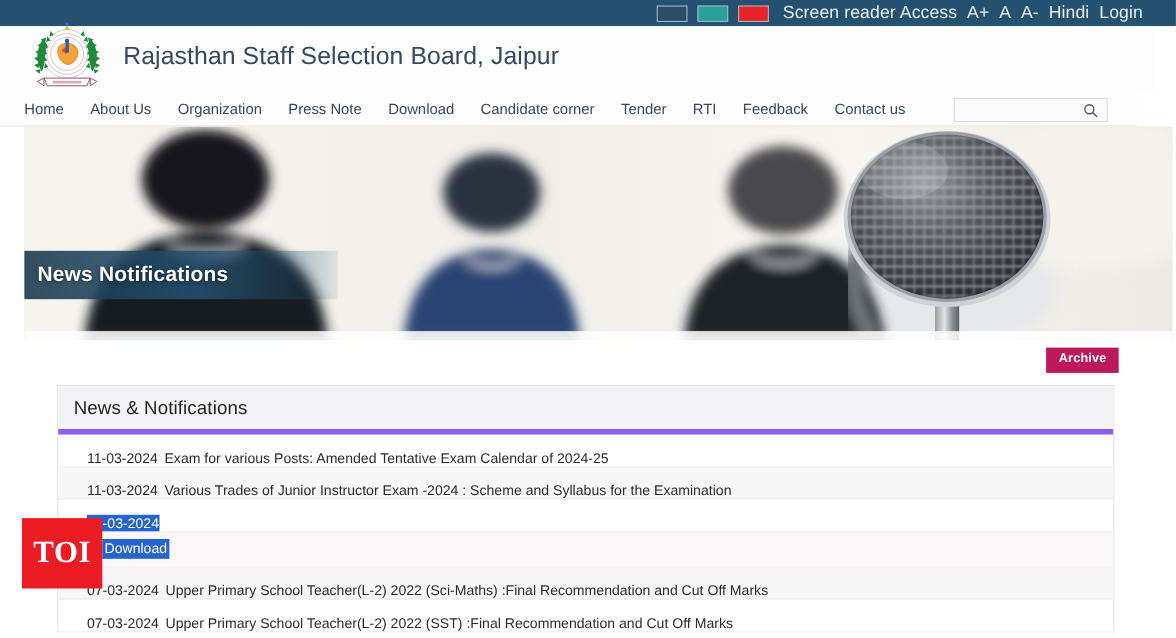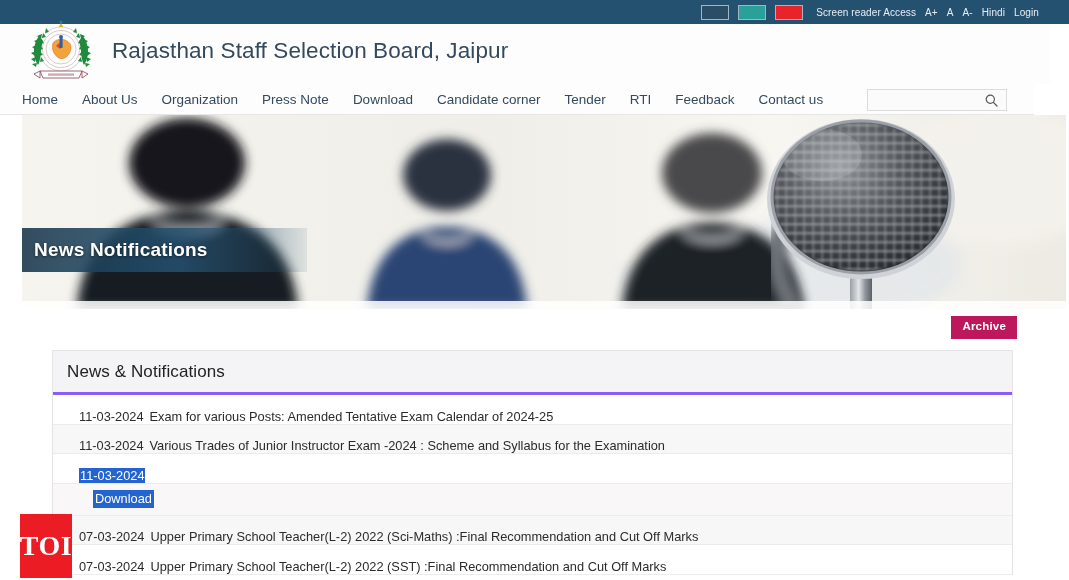--- a/index.html
+++ b/index.html
@@ -32,21 +32,21 @@
   .swatch {
     width: 28px; height: 15px;
     border: 1px solid #9fb6c6;
     display: inline-block;
   }
   .swatch.dark  { background: #2c4d66; }
   .swatch.teal  { background: #2aa198; }
   .swatch.red   { background: #e8232a; }
   .top-link {
     color: #e8eef3;
-    font-size: 10px;
+    font-size: 16px;
     letter-spacing: .1px;
     white-space: nowrap;
     text-decoration: none;
     cursor: pointer;
   }
   .top-link.sra { margin-left: 4px; }
 
   
   .masthead {
     position: absolute; left: 0; top: 24px;
@@ -161,21 +161,21 @@
   .panel {
     position: absolute; left: 52px; top: 350px;
     width: 961px;
     border: 1px solid #e4e4e4;
     border-bottom: 0;
     background: #ffffff;
   }
   .panel-head {
     height: 44px;
     background: #f4f3f5;
-    border-bottom: 3px solid #8b5cf6;
+    border-bottom: 5px solid #8b5cf6;
     display: flex; align-items: center;
   }
   .panel-head h2 {
     margin: 0; padding-left: 14px;
     font-size: 17px; font-weight: 400;
     color: #222;
     letter-spacing: .1px;
   }
   .news-row {
     height: 29.5px;
@@ -209,25 +209,24 @@
     color: #ffffff;
     background: #2464d1;
     padding: 1px 2px 2px;
     cursor: pointer;
     white-space: nowrap;
   }
 
   
   .toi {
     position: absolute; left: 20px; top: 471px;
-    width: 52px; height: 64px;
+    width: 73px; height: 64px;
     background: #ec1c24;
     display: flex; align-items: center; justify-content: center;
     z-index: 40;
-    margin-top: 43px;
   }
   .toi span {
     color: #ffffff;
     font-family: "Liberation Serif", serif;
     font-weight: 700;
     font-size: 28px;
     letter-spacing: .5px;
     line-height: 1;
   }
 </style>

